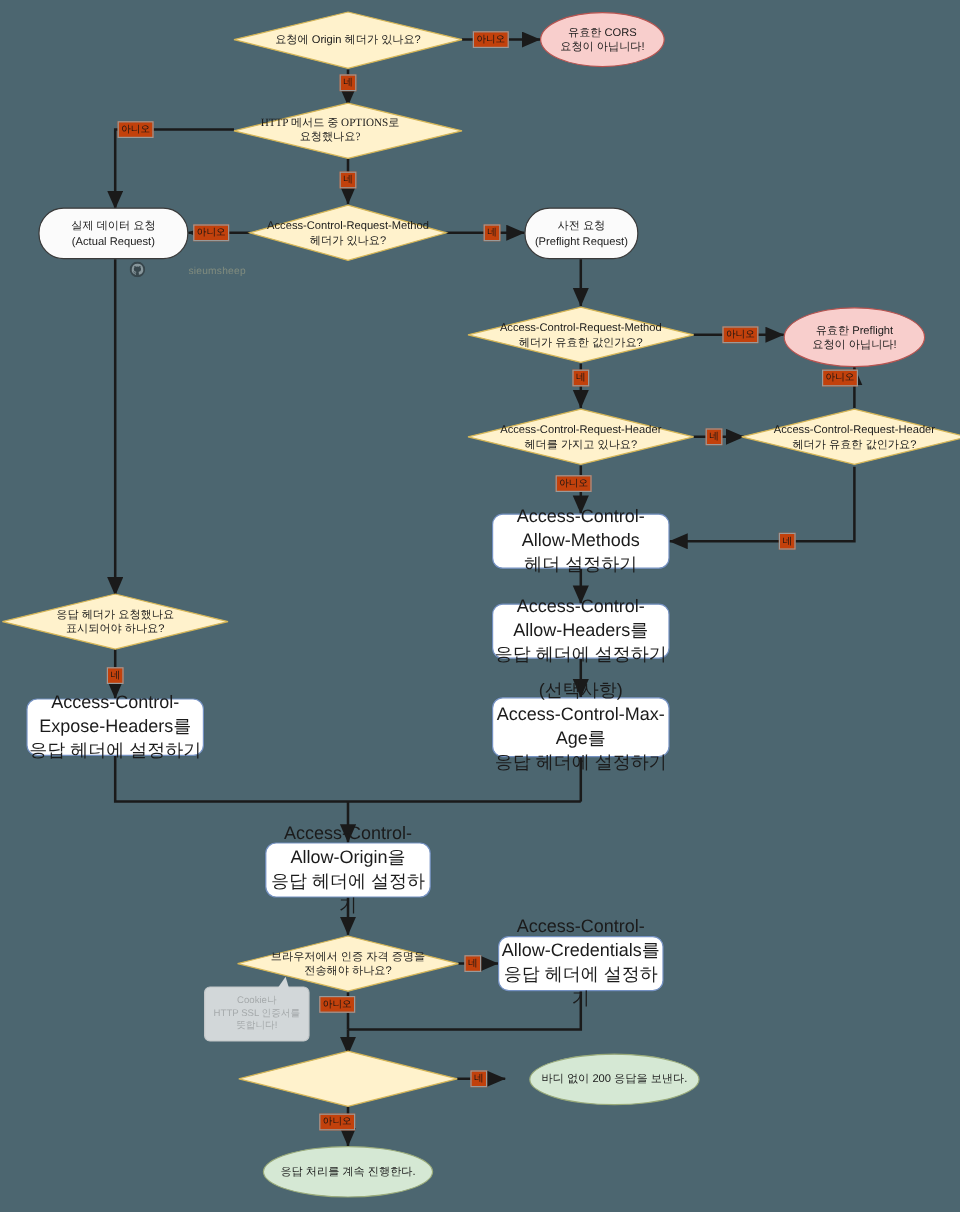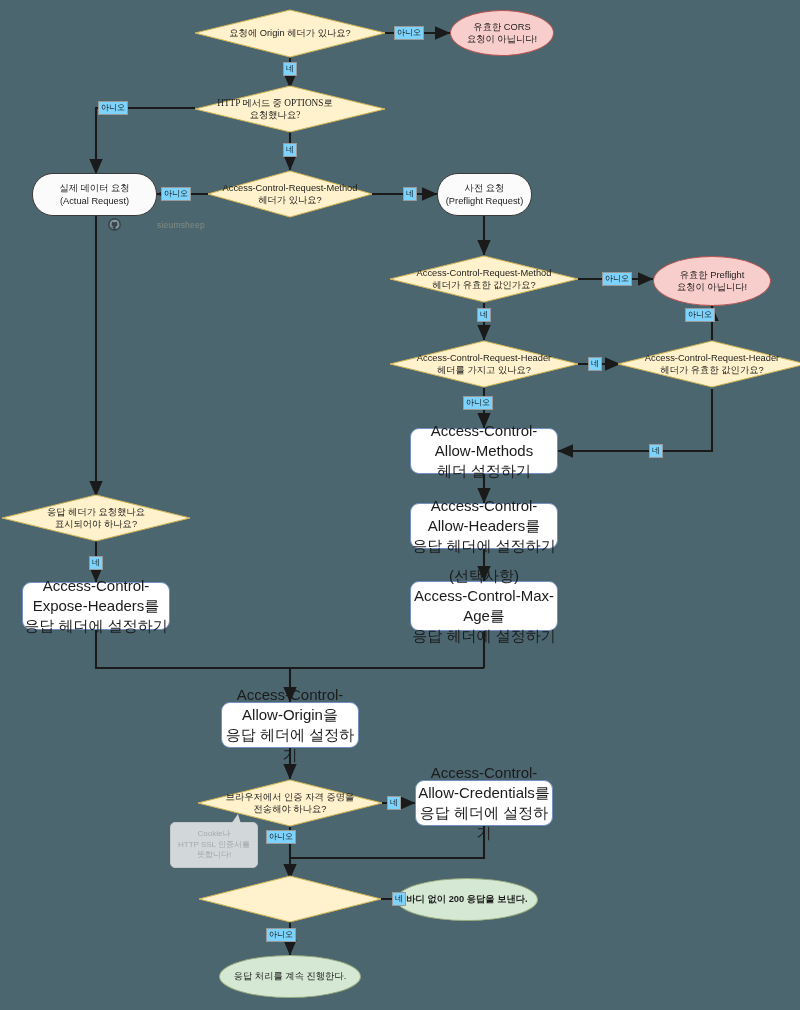--- a/index.html
+++ b/index.html
@@ -69,21 +69,21 @@
   .n-diamond {
     font-size: 9.3px;
   }
   .diamond-label {
     position: relative;
     z-index: 2;
     padding: 0 6px;
   }
   .edge-label {
     position: absolute;
-    background: #7dd3fc;
+    background: #c2410c;
     border: 1px solid #9a9a9a;
     color: #111;
     font-size: 8px;
     line-height: 1;
     padding: 2px 2px;
     box-sizing: border-box;
     text-align: center;
     white-space: nowrap;
     z-index: 6;
   }
@@ -263,21 +263,21 @@
   <div class="node n-ellipse e-pink" style="left:450px; top:10px; width:104px; height:46px;">
     <span>유효한 CORS
 요청이 아닙니다!</span>
   </div>
 
   <div class="node n-ellipse e-pink" style="left:653px; top:256px; width:118px; height:50px;">
     <span>유효한 Preflight
 요청이 아닙니다!</span>
   </div>
 
-  <div class="node n-ellipse e-green" style="left:396px; top:878px; width:142px; height:43px;font-weight:bold;">
+  <div class="node n-ellipse e-green" style="left:441px; top:878px; width:142px; height:43px;">
     <span>바디 없이 200 응답을 보낸다.</span>
   </div>
 
   <div class="node n-ellipse e-green" style="left:219px; top:955px; width:142px; height:43px;">
     <span>응답 처리를 계속 진행한다.</span>
   </div>
 
   <div class="node n-rect-plain" style="left:32px; top:173px; width:125px; height:43px;">
     <span>실제 데이터 요청
 (Actual Request)</span>

